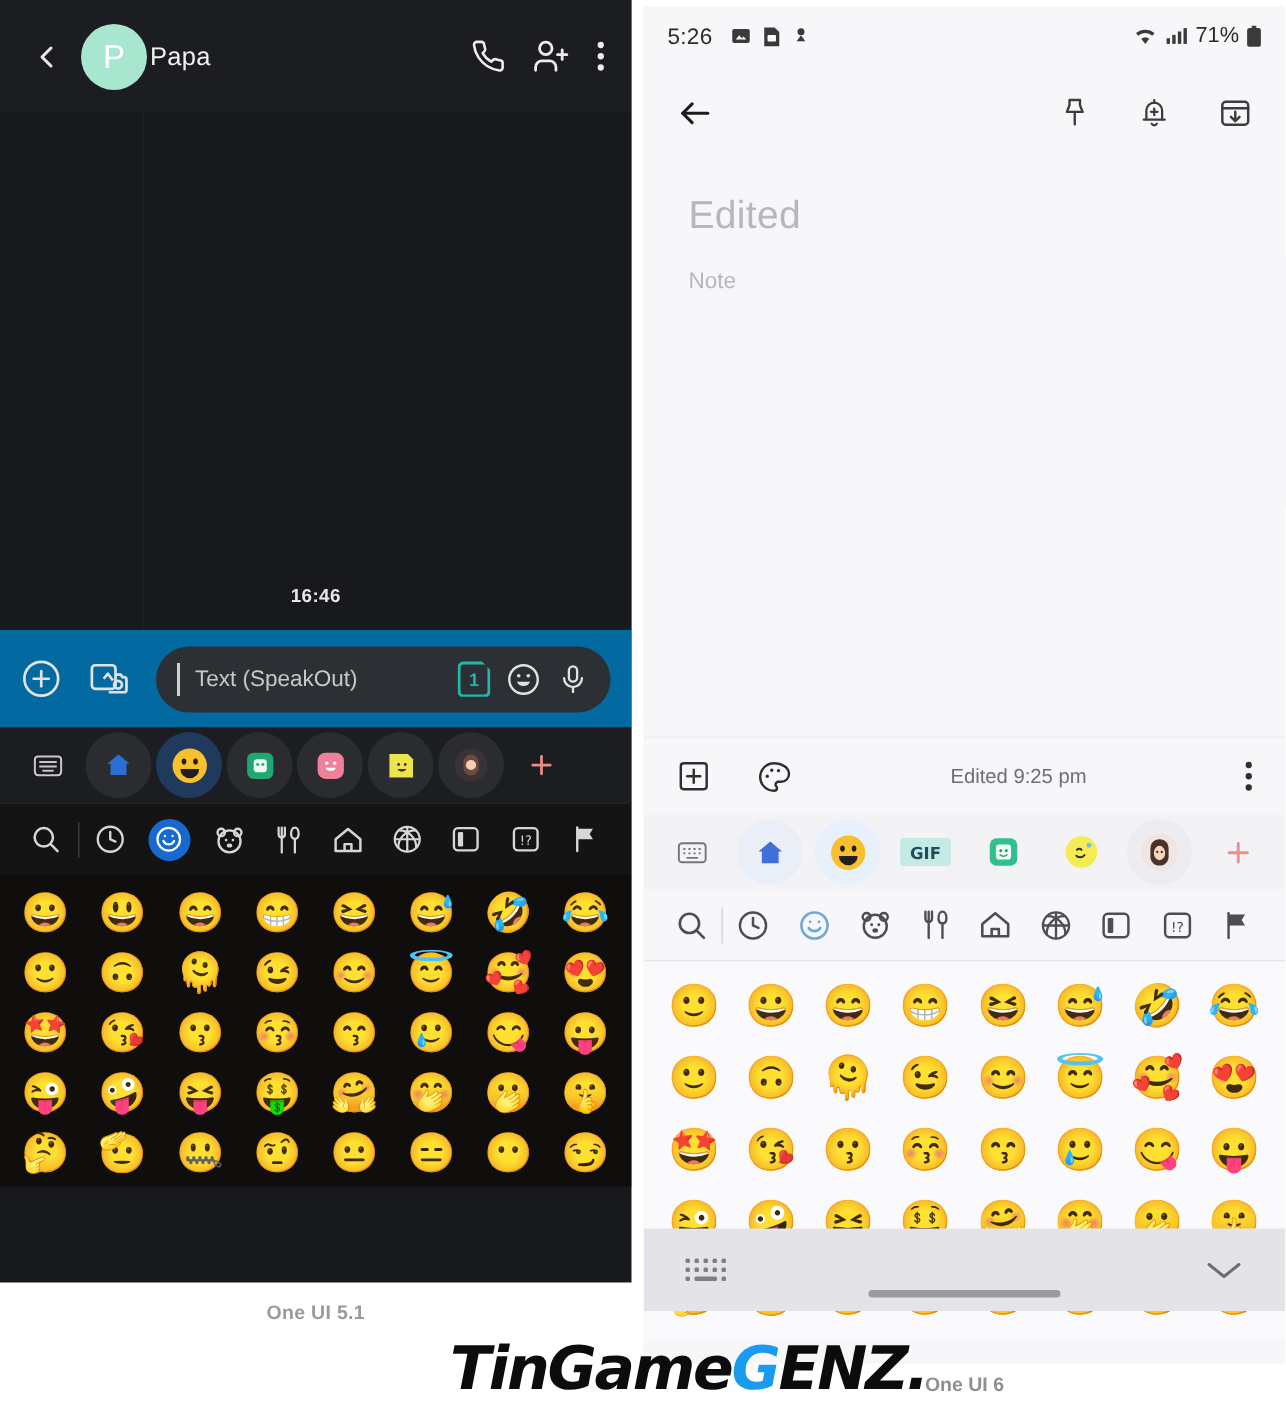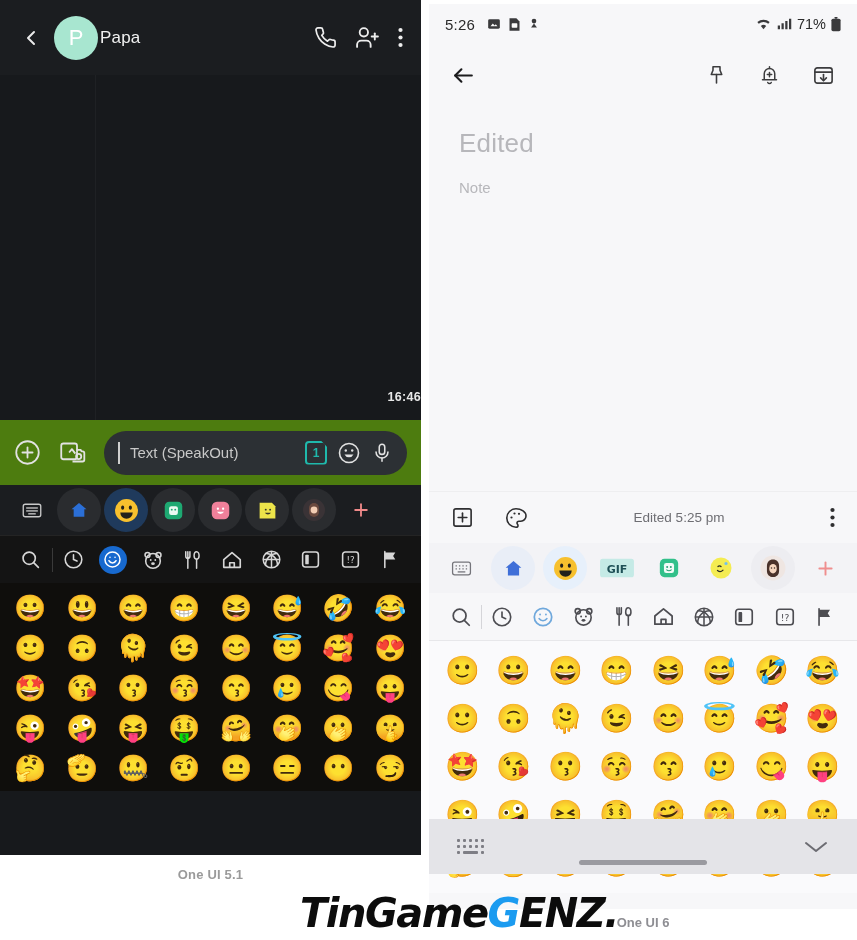--- a/index.html
+++ b/index.html
@@ -29,29 +29,29 @@
   .l-actions{ margin-left:auto; display:flex; align-items:center; gap:18px; padding-right:4px; }
 
   .l-chat{
     position:relative; height:345px; background:#17191c;
   }
   .chat-divider{
     position:absolute; left:95px; top:0; width:1px; height:100%;
     background:rgba(255,255,255,0.035);
   }
   .chat-time{
-    position:absolute; left:0; right:0; bottom:16px; text-align:right;
+    position:absolute; left:0; right:0; bottom:16px; text-align:center;
     color:#e8e8e8; font-size:12.5px; font-weight:bold; letter-spacing:.3px;
   }
   .l-band{
     height:42px; background:#1e2426; display:flex; align-items:center; justify-content:center;
     color:#cfd4d3; font-size:13px;
   }
   .l-inputrow{
-    height:65px; background:#4d7c0f; display:flex; align-items:center; padding:0 14px; gap:18px;
+    height:65px; background:#0369a1; display:flex; align-items:center; padding:0 14px; gap:18px;
   }
   .inp-pill{
     flex:1; height:44px; background:#2c3034; border-radius:22px;
     display:flex; align-items:center; padding:0 14px; gap:10px;
   }
   .caret{ width:2px; height:22px; background:#cfcfcf; }
   .inp-ph{ color:#c8c8c8; font-size:15px; flex:1; }
   .sim{
     width:22px; height:24px; border:2px solid #1fb9ac; border-radius:4px;
     color:#1fb9ac; font-size:12px; font-weight:bold;
@@ -499,21 +499,21 @@
           <rect x="3" y="3" width="18" height="18" rx="2"></rect>
           <line x1="12" y1="7.5" x2="12" y2="16.5"></line>
           <line x1="7.5" y1="12" x2="16.5" y2="12"></line>
         </svg>
       <svg width="24" height="24" viewBox="0 0 24 24" fill="none" stroke="#2e2e30" stroke-width="1.6">
           <path d="M12 2.8a9.2 9.2 0 1 0 0 18.4c1.2 0 2-.8 2-1.8 0-.5-.2-.9-.5-1.2-.3-.3-.5-.7-.5-1.2 0-1 .9-1.8 2-1.8h1.8A5.2 5.2 0 0 0 22 10C22 6 17.5 2.8 12 2.8z"></path>
           <circle cx="7.5" cy="11.5" r="1.1" fill="#2e2e30" stroke="none"></circle>
           <circle cx="10.5" cy="7.5" r="1.1" fill="#2e2e30" stroke="none"></circle>
           <circle cx="15" cy="7.8" r="1.1" fill="#2e2e30" stroke="none"></circle>
         </svg>
-      <div class="r-edited">Edited 5:25 pm</div>
+      <div class="r-edited">Edited 9:25 pm</div>
       <svg width="5" height="21" viewBox="0 0 5 21">
           <circle cx="2.5" cy="3" r="2.1" fill="#2e2e30"></circle>
           <circle cx="2.5" cy="10.5" r="2.1" fill="#2e2e30"></circle>
           <circle cx="2.5" cy="18" r="2.1" fill="#2e2e30"></circle>
         </svg>
     </div>
 
     <div class="r-sugg">
       <div class="sgl">
         <svg width="21" height="17" viewBox="0 0 24 20" fill="none" stroke="#74747a" stroke-width="1.5">

